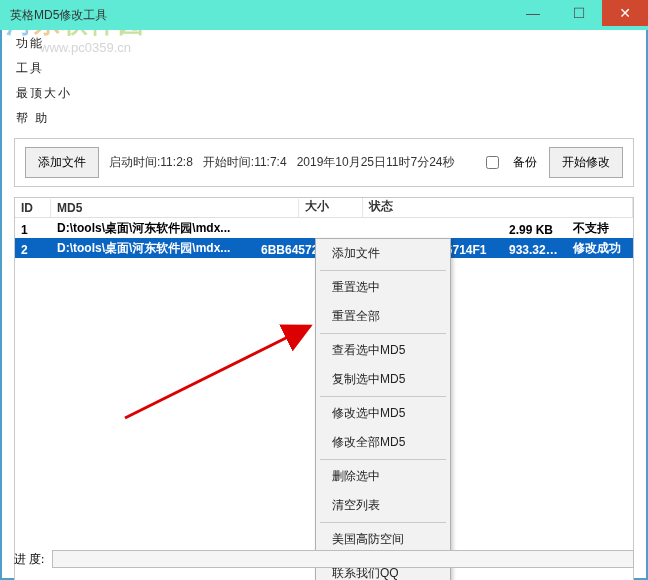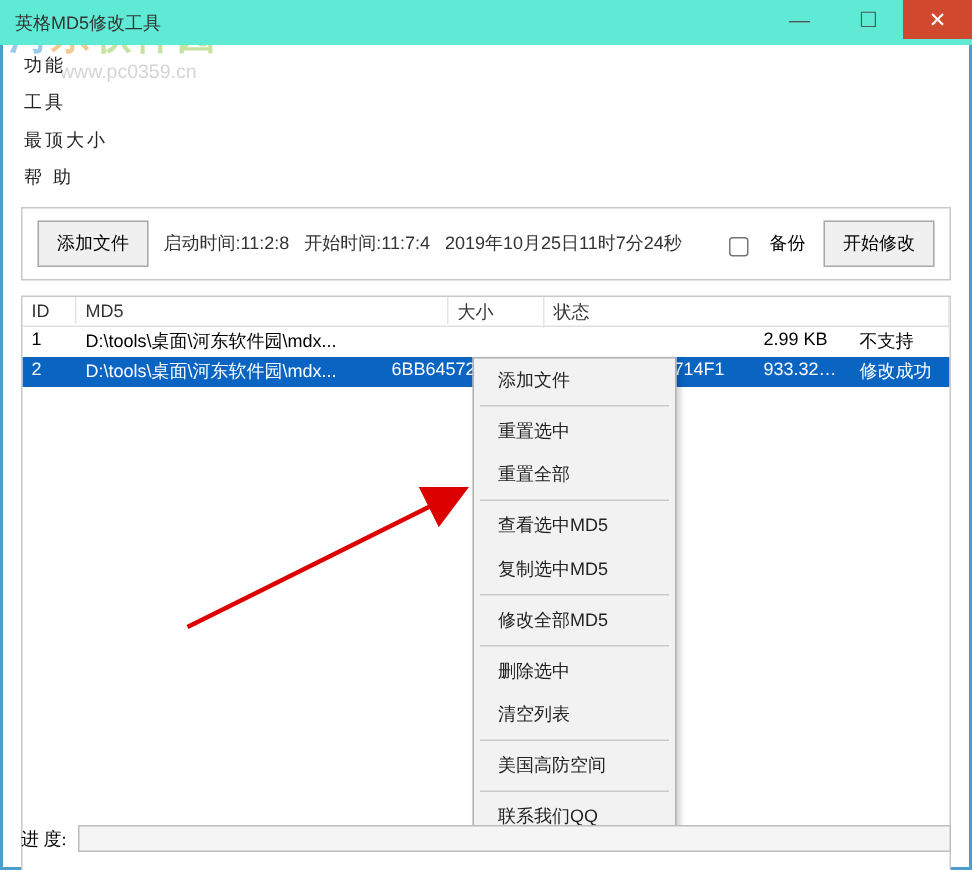--- a/index.html
+++ b/index.html
@@ -13,24 +13,24 @@
   .titlebar { height: 30px; display: flex; align-items: center; background: #5eead4; position: relative; z-index: 1; }
   .titlebar .title { flex: 1; padding-left: 10px; font-size: 12px; color: #333; }
   .titlebar .win-controls { display: flex; height: 100%; }
   .win-btn { width: 46px; height: 26px; display: flex; align-items: center; justify-content: center; font-size: 14px; color: #555; cursor: pointer; }
   .win-close { background: #d0492f; color: #fff; }
   .menubar { display: flex; gap: 4px; padding: 3px 10px; font-size: 12px; color: #222; z-index: 1; position: relative; flex-direction: column; }
   .menubar span { padding: 2px 6px; cursor: pointer; letter-spacing: 2px; }
   .toolbar-area { margin: 6px 14px 0 14px; border: 1px solid #c8c8c8; padding: 8px 10px; display: flex; align-items: center; gap: 6px; position: relative; z-index: 1; background: #fff; }
   .btn { background: #f0f0f0; border: 1px solid #a9a9a9; padding: 6px 12px; font-size: 12px; cursor: pointer; }
   .info-text { font-size: 12px; color: #333; margin-left: 4px; }
-  .chk { display: flex; align-items: flex-end; gap: 14px; margin-left: auto; }
+  .chk { display: flex; align-items: center; gap: 14px; margin-left: auto; }
   .chk input { width: 13px; height: 13px; }
   .table-area { margin: 10px 14px 0 14px; border: 1px solid #c8c8c8; background: #fff; height: 432px; position: relative; z-index: 1; overflow: hidden; }
-  .thead, .trow { display: flex; align-items: flex-start; height: 20px; }
+  .thead, .trow { display: flex; align-items: flex-end; height: 20px; font-weight: bold; }
   .thead { background: #fff; border-bottom: 1px solid #e0e0e0; font-size: 12px; color: #333; }
   .thead .th { border-right: 1px solid #e5e5e5; padding: 2px 6px; white-space: nowrap; overflow: hidden; }
   .trow .td { padding: 1px 6px; white-space: nowrap; overflow: hidden; text-overflow: ellipsis; font-size: 12px; }
   .col-id { width: 36px; flex: 0 0 36px; }
   .col-path { width: 204px; flex: 0 0 204px; }
   .col-md5 { width: 248px; flex: 0 0 248px; }
   .col-size { width: 64px; flex: 0 0 64px; }
   .col-status { flex: 1; }
   .trow.selected { background: #0a64c2; color: #fff; }
   .context-menu { position: absolute; top: 40px; left: 300px; width: 136px; background: #f2f2f2; border: 1px solid #b0b0b0; box-shadow: 2px 2px 4px rgba(0,0,0,.2); z-index: 5; }
@@ -100,20 +100,21 @@
 
   <div class="context-menu">
     <div class="item">添加文件</div>
     <div class="sep"></div>
     <div class="item">重置选中</div>
     <div class="item">重置全部</div>
     <div class="sep"></div>
     <div class="item">查看选中MD5</div>
     <div class="item">复制选中MD5</div>
     <div class="sep"></div>
+    <div class="item">修改选中MD5</div>
     <div class="item">修改全部MD5</div>
     <div class="sep"></div>
     <div class="item">删除选中</div>
     <div class="item">清空列表</div>
     <div class="sep"></div>
     <div class="item">美国高防空间</div>
     <div class="sep"></div>
     <div class="item">联系我们QQ</div>
   </div>
 

